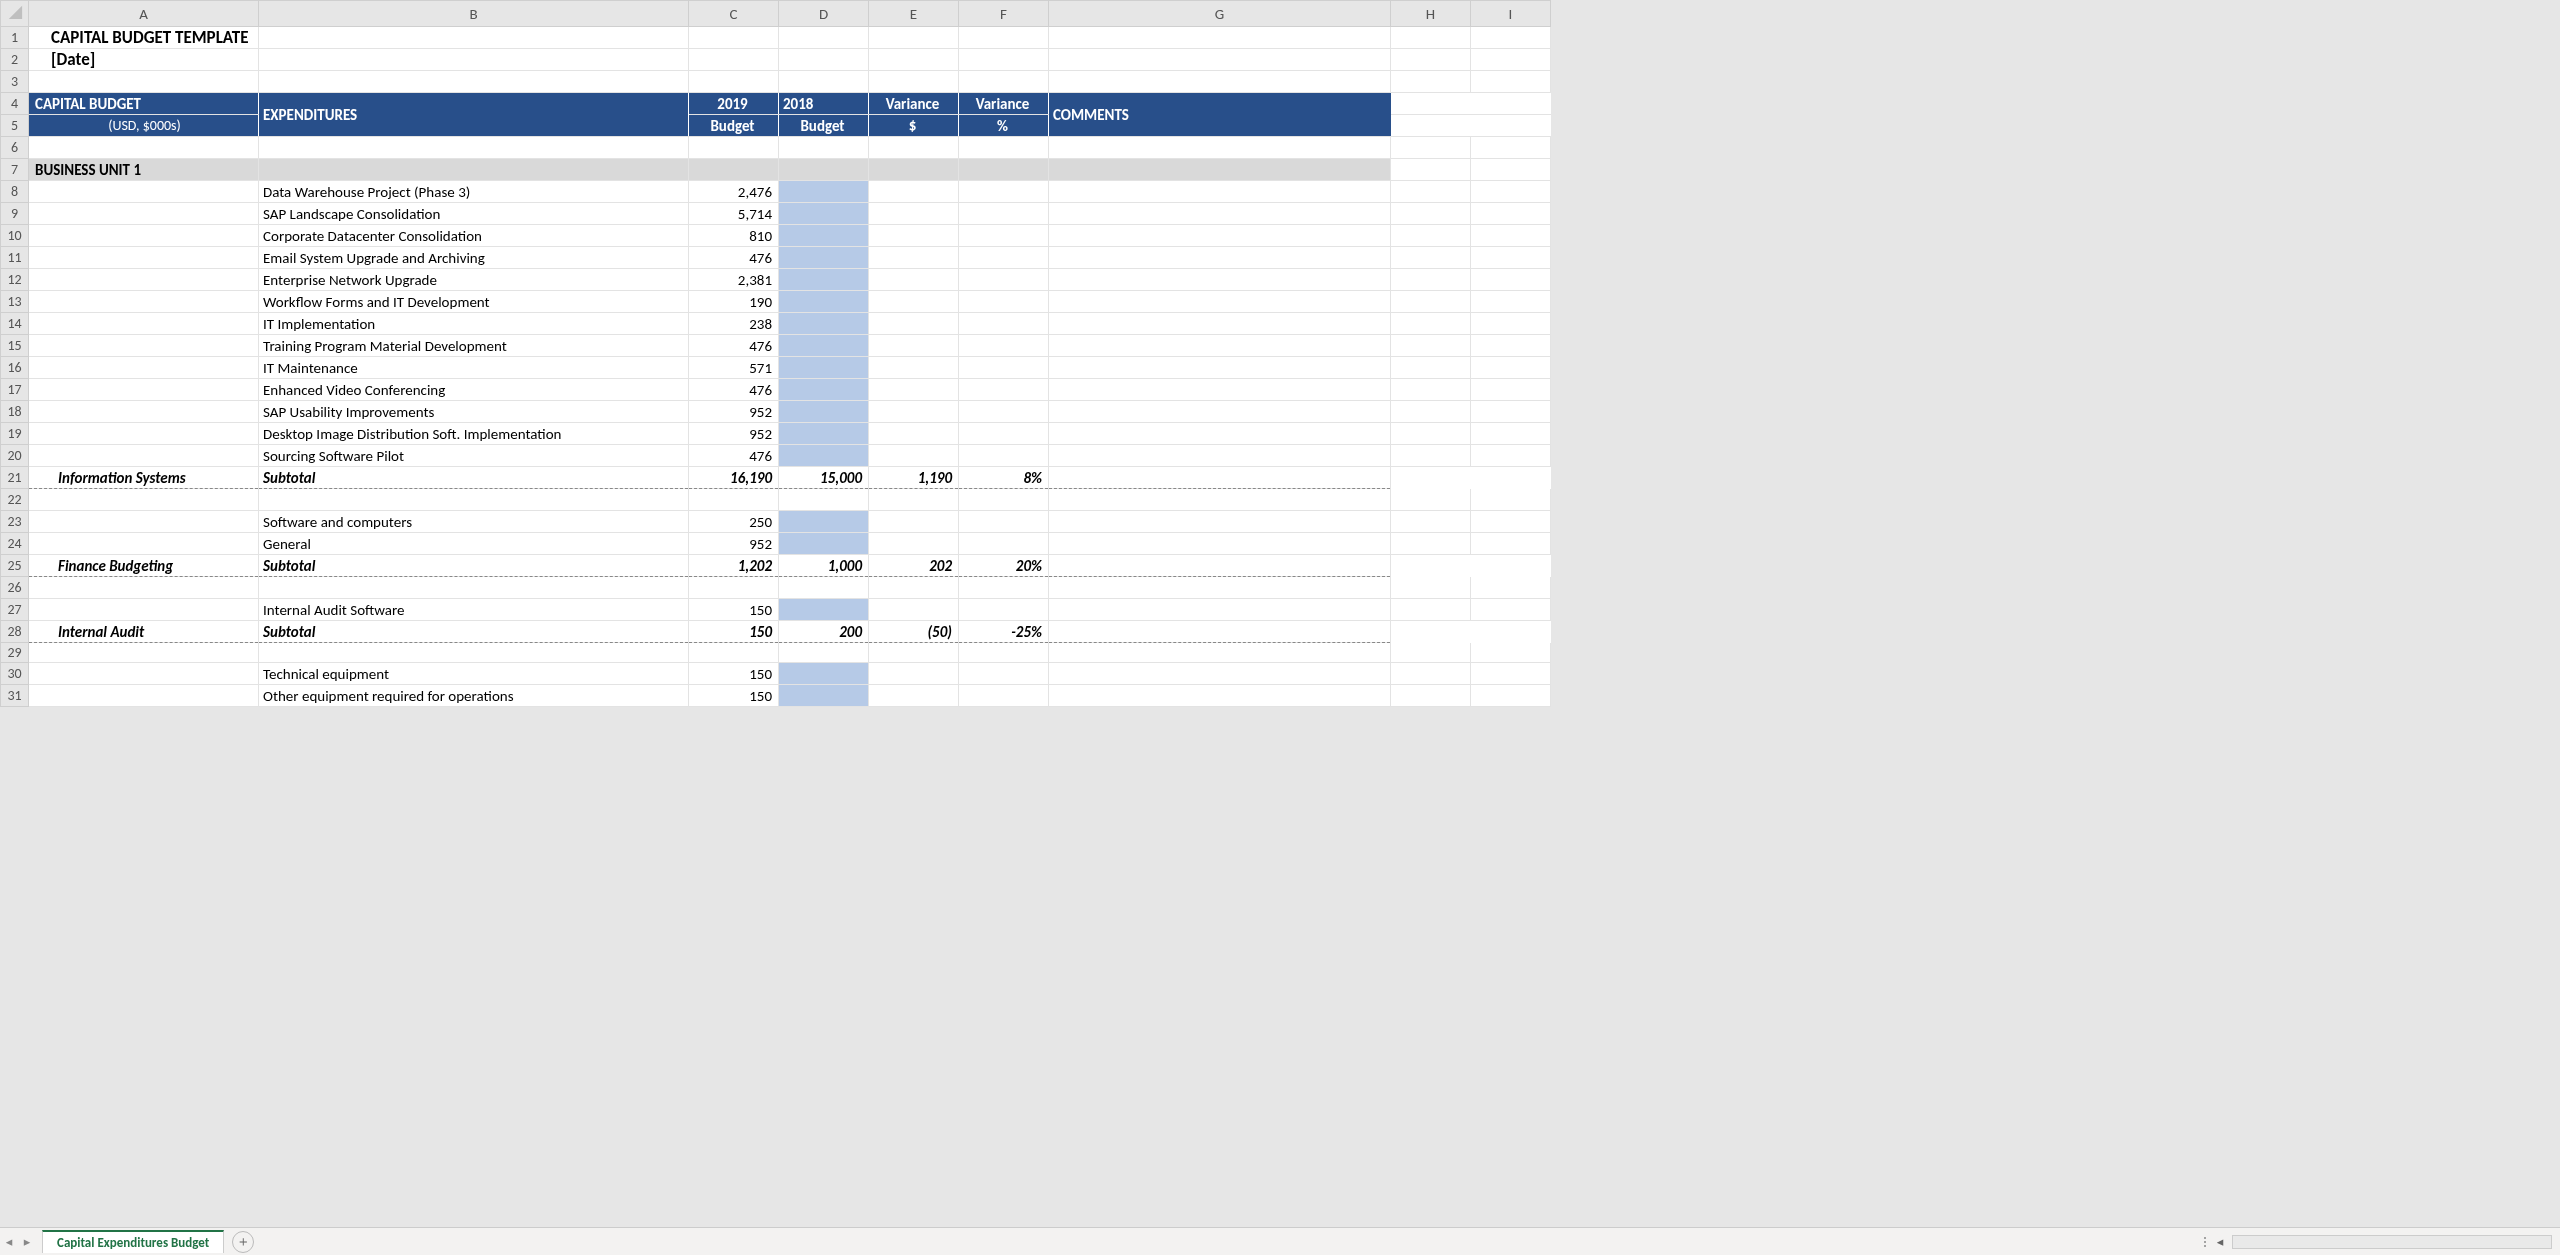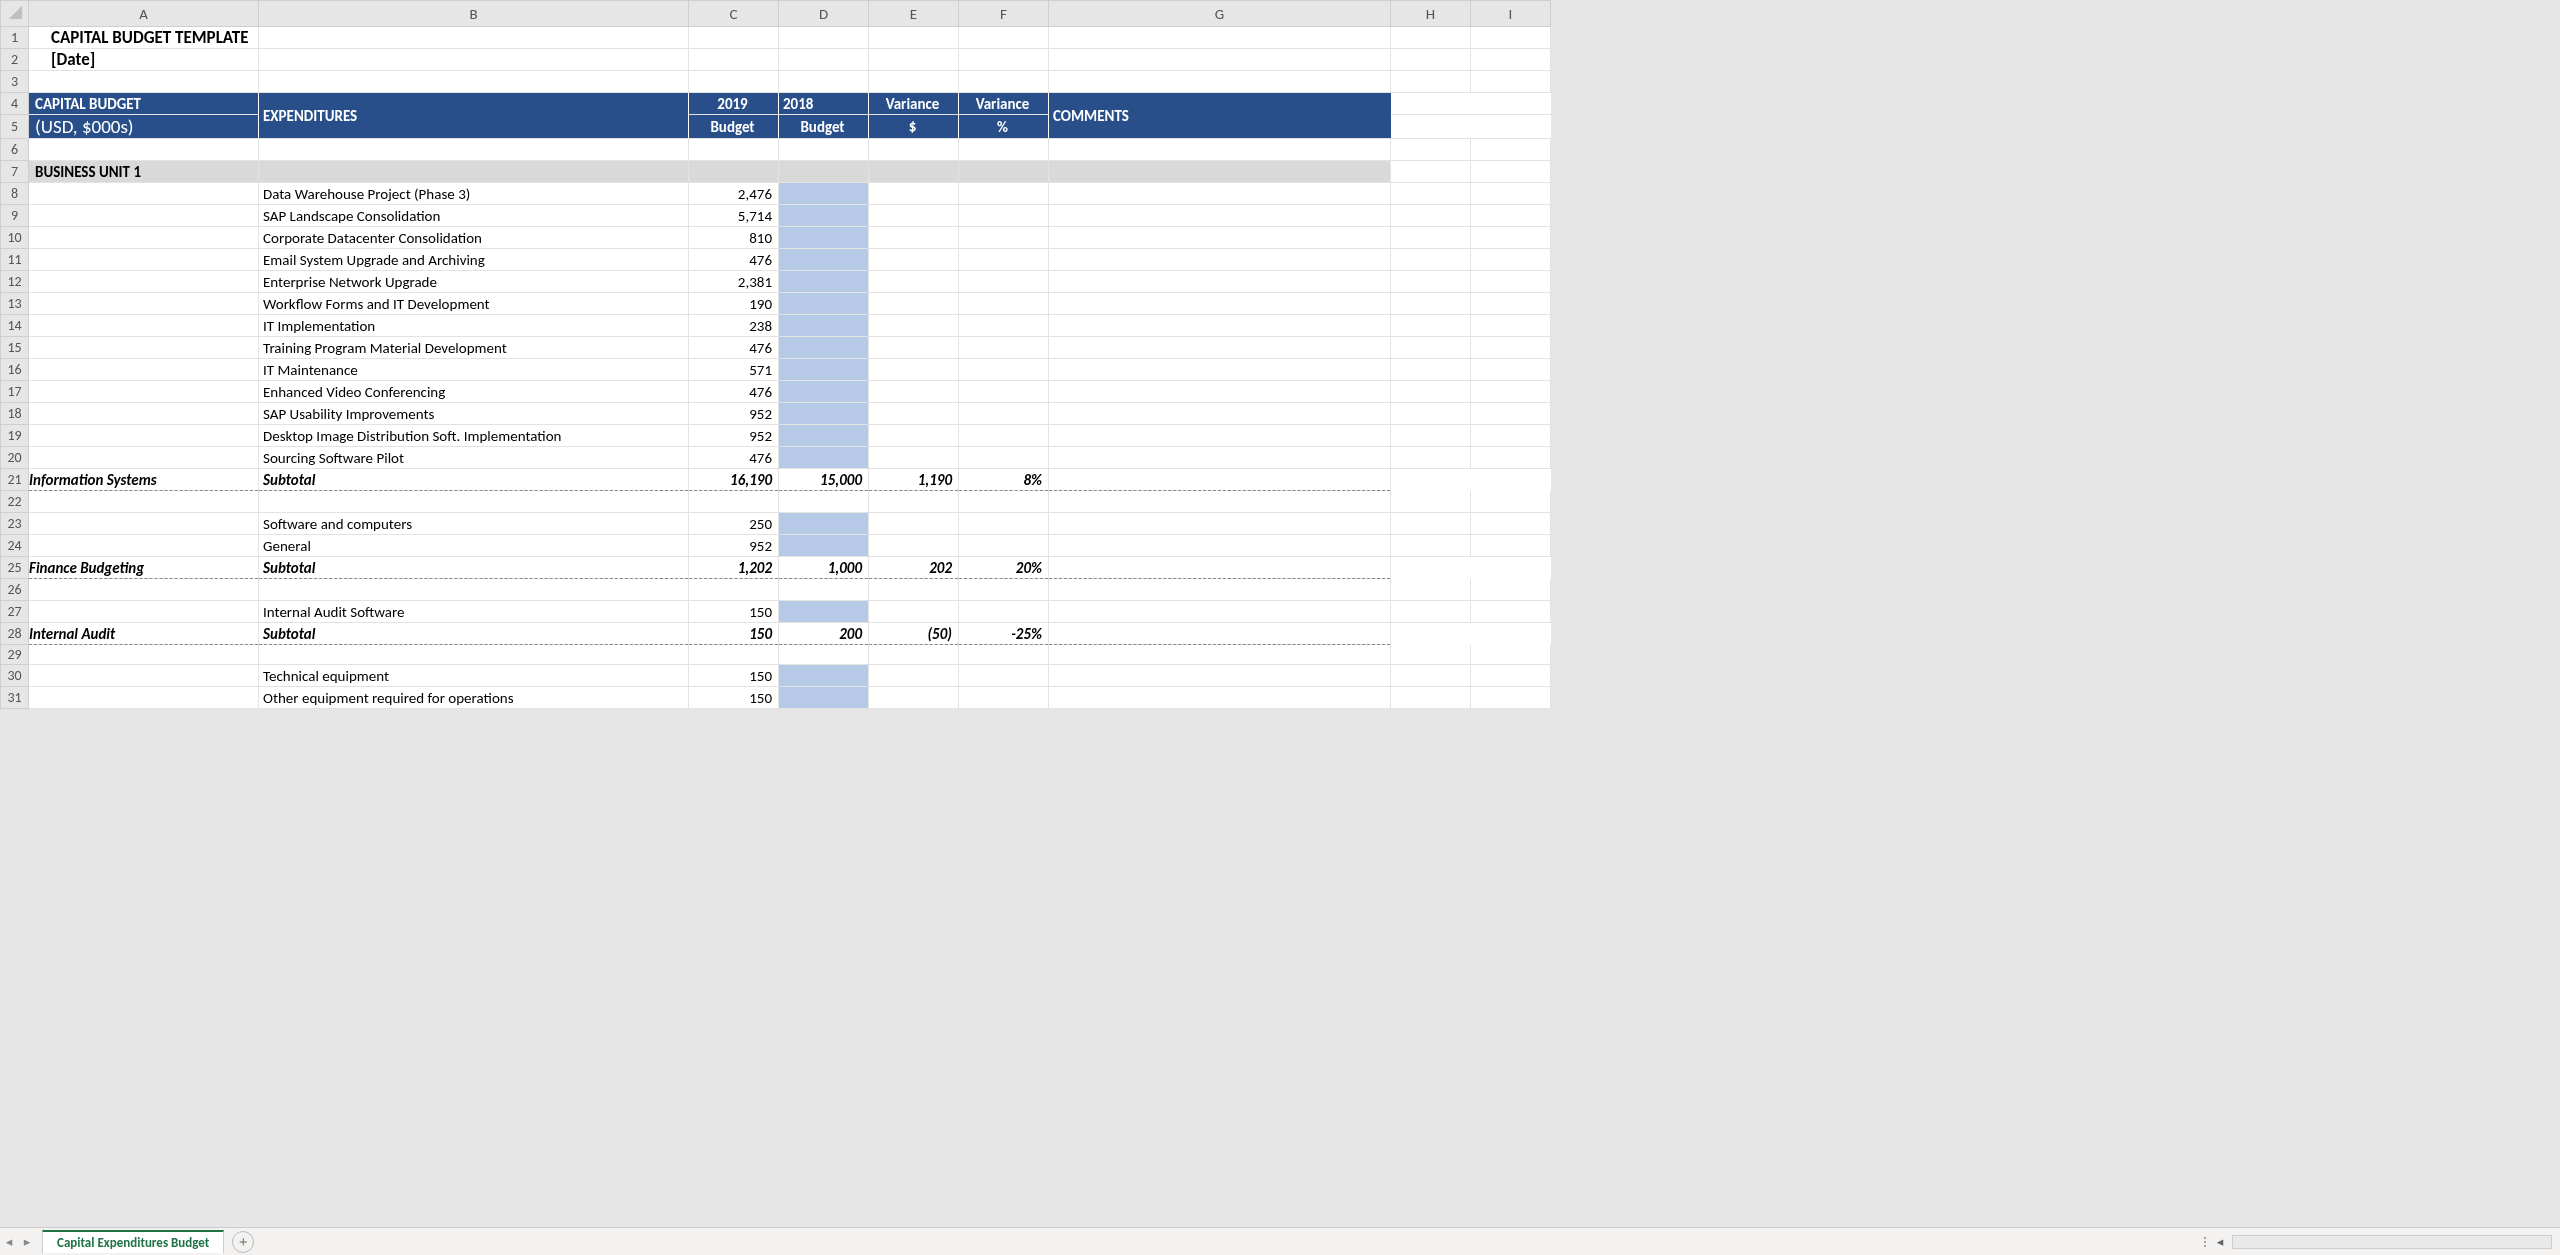--- a/index.html
+++ b/index.html
@@ -65,21 +65,21 @@
   tr.section td { background:#d9d9d9; font-weight:bold; }
   tr.section td.colA { padding-left:6px; }
   tr.cut29 td { height:10px; }
   td.sel { background:#b6cae7; }
   tr.sub td {
     font-weight:bold;
     font-style:italic;
     border-top:1px solid #888;
     border-bottom:1px dashed #888;
   }
-  tr.sub td.colA { padding-left:0; }
+  tr.sub td.colA { padding-left:29px; }
   td.pad-left { padding-left:22px; }
   .neg::before { content:"("; }
   .neg::after { content:")"; }
 
   .tabbar {
     position:absolute;
     left:0; right:0; bottom:0;
     height:28px;
     background:#f3f2f1;
     border-top:1px solid #ccc;
@@ -199,21 +199,21 @@
   <td class="colD" style="text-align:left">2018</td>
   <td class="colE" style="text-align:center">Variance</td>
   <td class="colF" style="text-align:center">Variance</td>
   <td class="colG" rowspan="2">COMMENTS</td>
   <td class="colH" style="background:#fff"></td>
           <td class="colI" style="background:#fff"></td>
         </tr>
 
 <tr class="hdr">
           <th class="rowhead" style="background:#e6e6e6;color:#555;">5</th>
-  <td class="colA" style="font-weight:normal;font-size:19px;">(USD, $000s)</td>
+  <td class="colA" style="font-weight:normal;font-size:14px;text-align:center;">(USD, $000s)</td>
   <td class="colC" style="text-align:center">Budget</td>
   <td class="colD" style="text-align:center">Budget</td>
   <td class="colE" style="text-align:center">$</td>
   <td class="colF" style="text-align:center">%</td>
   <td class="colH" style="background:#fff"></td>
           <td class="colI" style="background:#fff"></td>
         </tr>
 
 <tr>
           <th class="rowhead">6</th>

